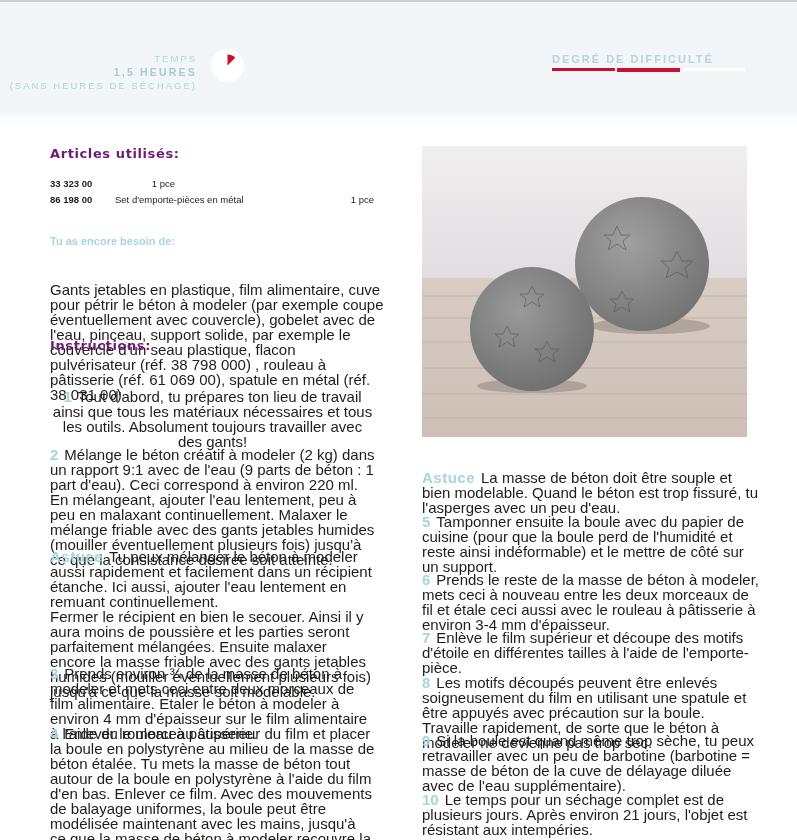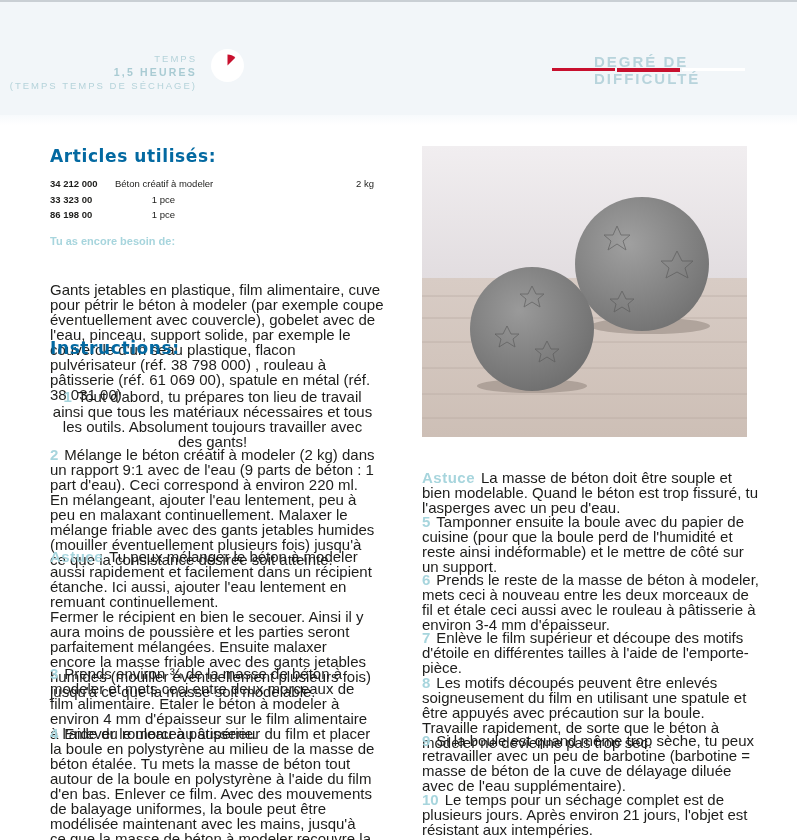--- a/index.html
+++ b/index.html
@@ -8,29 +8,29 @@
   .topline { position:absolute; left:0; top:0; width:797px; height:2px; background:#c9cfd4; }
   .header { position:absolute; left:0; top:2px; width:797px; height:113px; background:#f2f6f9; }
   .hgrad { position:absolute; left:0; top:115px; width:797px; height:10px;
            background:linear-gradient(#f7fafc,#ffffff); }
   .time-block { position:absolute; right:600px; top:52px; text-align:right;
                 letter-spacing:2px; font-size:9.5px; line-height:13.5px; color:#b5d3da; }
   .time-block .hours { font-weight:bold; font-size:10.5px; letter-spacing:2.2px; color:#a9cbd3; }
   .clock { position:absolute; left:211px; top:49px; width:33px; height:33px; border-radius:50%;
            background:#ffffff; }
   .clock svg { position:absolute; left:0; top:0; }
-  .diff-label { position:absolute; left:552px; top:53px; font-size:15px; letter-spacing:2px;
-                font-weight:bold; color:#b8d4dc;margin-left:42px; }
+  .diff-label { position:absolute; left:552px; top:53px; font-size:11px; letter-spacing:2px;
+                font-weight:bold; color:#b8d4dc; }
   .diff-bars { position:absolute; left:552px; top:68px; display:flex; gap:2px; }
   .diff-bar { width:63px; height:3px; background:#ffffff; }
   .diff-bar.on { background:#c8102e; }
   .diff-bar.on.thick { height:4px; margin-top:-0.5px; }
 
   .h2 { position:absolute; left:50px; font-family:"DejaVu Sans", sans-serif; font-weight:bold;
-        color:#0369a1; font-size:17px; letter-spacing:0.6px; }
+        color:#701a75; font-size:13px; letter-spacing:0.6px; }
   .articles { position:absolute; left:50px; top:176px; width:324px; font-size:9.5px; line-height:15.5px;
               font-family:"Liberation Sans Narrow","Liberation Sans", sans-serif; }
   .art-row { display:flex; }
   .art-num { width:65px; font-weight:bold; }
   .art-name { flex:1; }
   .art-qty { width:60px; text-align:right; }
   .subhead { position:absolute; left:50px; top:235px; font-size:11px; font-weight:bold; color:#a7d5dd; }
   .para { position:absolute; font-size:15px; line-height:15px; color:#1d1d1b;margin-top:18px; }
   .para .n { color:#a7d5dd; font-weight:bold; margin-right:6px; }
   .para .tip { color:#a7d5dd; font-weight:bold; margin-right:6px; letter-spacing:0.5px; }
@@ -39,48 +39,44 @@
 </head>
 <body>
 
 <div class="topline"></div>
 <div class="header"></div>
 <div class="hgrad"></div>
 
 <div class="time-block">
   <div>TEMPS</div>
   <div class="hours">1,5 HEURES</div>
-  <div>(TEMPS TEMPS DE SÉCHAGE)</div>
+  <div>(SANS HEURES DE SÉCHAGE)</div>
 </div>
 <div class="clock">
   <svg width="33" height="33" viewBox="0 0 33 33">
     <path id="clock-slice" fill="#c8102e" d="M16.5 16.5 L16.5 5.5 A11 11 0 0 1 24.27817459305202 8.721825406947978 Z"></path>
   </svg>
 </div>
 
 <div class="diff-label">DEGRÉ DE DIFFICULTÉ</div>
 <div class="diff-bars" id="diff-bars">
     <div class="diff-bar on"></div>
     <div class="diff-bar on thick"></div>
     <div class="diff-bar"></div>
   </div>
 
 <div class="h2" style="top:146px;">Articles utilisés:</div>
 <div class="articles" id="articles">
     <div class="art-row">
-      <span class="art-num">34 212 000</span>
-      <span class="art-name">Béton créatif à modeler</span>
-      <span class="art-qty">2 kg</span>
-    </div>
-    <div class="art-row">
       <span class="art-num">33 323 00</span>
       <span class="art-qty">1 pce</span>
     </div>
     <div class="art-row">
       <span class="art-num">86 198 00</span>
+      <span class="art-name">Set d'emporte-pièces en métal</span>
       <span class="art-qty">1 pce</span>
     </div>
   </div>
 <div class="subhead">Tu as encore besoin de:</div>
 <div class="para" style="left:50px;top:264px;width:335px;">Gants jetables en plastique, film alimentaire, cuve pour pétrir le béton à modeler (par exemple coupe éventuellement avec couvercle), gobelet avec de l'eau, pinceau, support solide, par exemple le couvercle d'un seau plastique, flacon pulvérisateur (réf. 38 798 000) , rouleau à pâtisserie (réf. 61 069 00), spatule en métal (réf. 38 031 00)</div>
 
 <div class="h2" style="top:338px;">Instructions:</div>
 
 <div class="para" style="left:50px;top:371px;width:325px;text-align:center;"><span class="n">1</span><span>Tout d'abord, tu prépares ton lieu de travail ainsi que tous les matériaux nécessaires et tous les outils. Absolument toujours travailler avec des gants!</span></div>
 <div class="para" style="left:50px;top:429px;width:325px;"><span class="n">2</span><span>Mélange le béton créatif à modeler (2 kg) dans un rapport 9:1 avec de l'eau (9 parts de béton : 1 part d'eau). Ceci correspond à environ 220 ml. En mélangeant, ajouter l'eau lentement, peu à peu en malaxant continuellement. Malaxer le mélange friable avec des gants jetables humides (mouiller éventuellement plusieurs fois) jusqu'à ce que la consistance désirée soit atteinte.</span></div>

